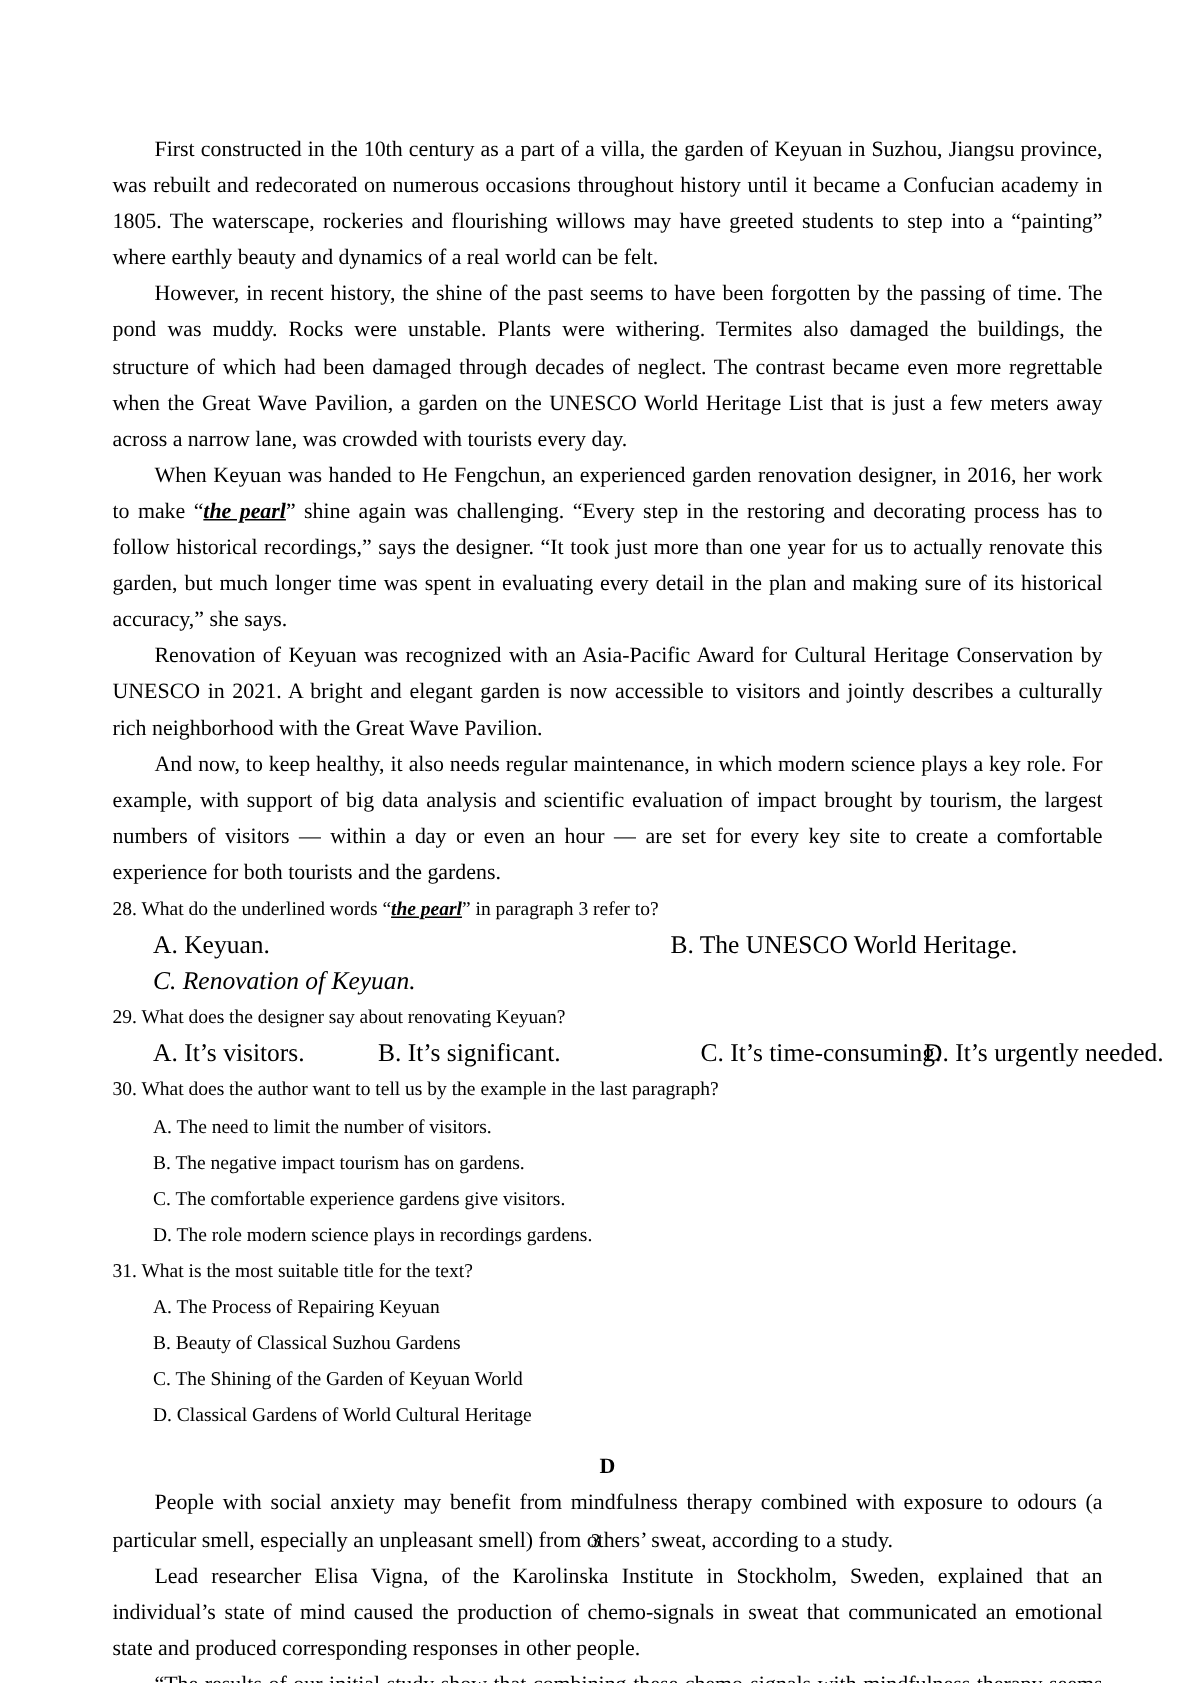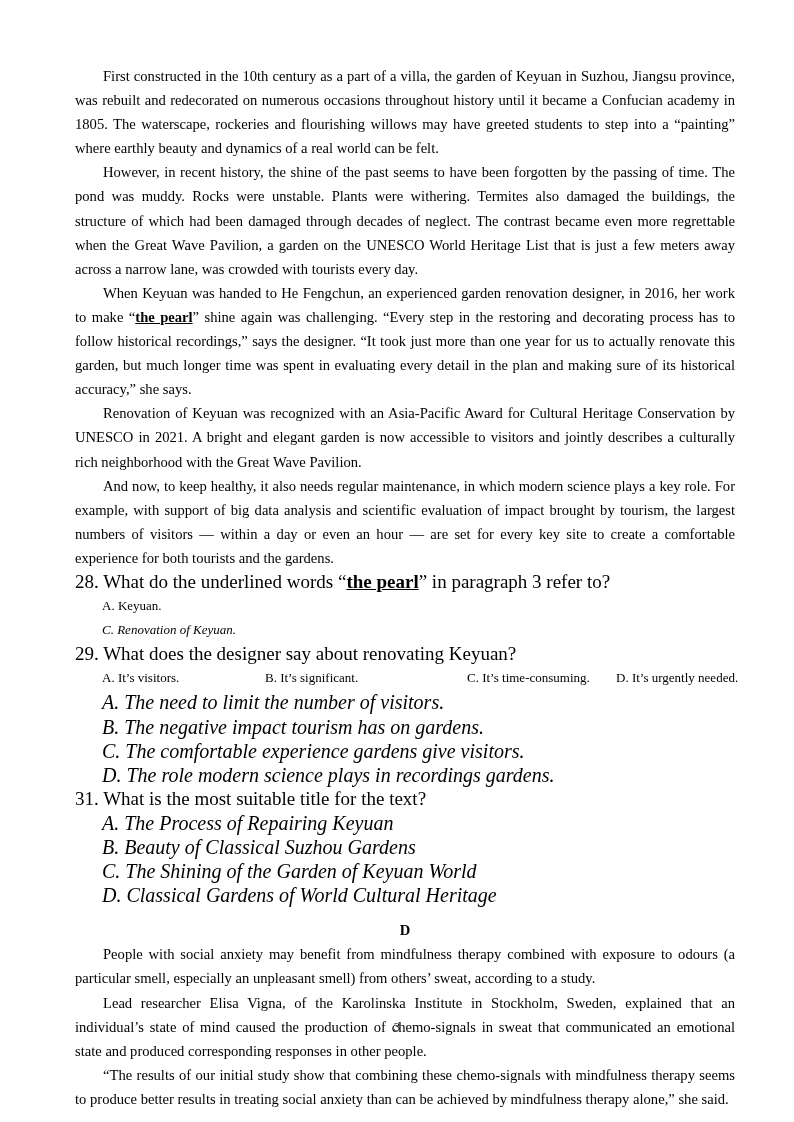--- a/index.html
+++ b/index.html
@@ -14,64 +14,64 @@
     font-family: "Liberation Serif", "DejaVu Serif", serif;
     color: #000000;
     overflow: hidden;
   }
   .page {
     position: absolute;
     left: 0; top: 0;
     width: 794px;
     height: 1122px;
     box-sizing: border-box;
-    padding: 64px 59px 0 75px;
+    padding: 88px 59px 0 75px;
   }
   .content {
     width: 660px;
   }
   p.para {
     margin: 0;
     font-size: 14.6px;
     line-height: 24.1px;
     text-align: justify;
     text-justify: inter-word;
     text-indent: 28px;
     hyphens: none;
   }
   .pearl {
     font-weight: bold;
+    font-style: italic;
     text-decoration: underline;
   }
   .q-line {
     margin: 0;
-    font-size: 19px;
+    font-size: 13px;
     line-height: 24.1px;
     text-align: left;
     white-space: nowrap;
   }
   .opt-row {
     margin: 0;
-    font-size: 13px;
+    font-size: 17px;
     line-height: 24.1px;
     position: relative;
     height: 24.1px;
     white-space: nowrap;
   }
   .opt {
     position: absolute;
     top: 0;
   }
   .opt-stack {
     margin: 0;
-    font-size: 20px;
+    font-size: 13px;
     line-height: 24.1px;
     padding-left: 27px;
     white-space: nowrap;
-    font-style: italic;
   }
   .section-letter {
     margin: 0;
     font-size: 14.6px;
     line-height: 24.1px;
     font-weight: bold;
     text-align: center;
   }
   .spacer-sm { height: 11px; }
   .page-number {
@@ -94,33 +94,35 @@
     <p class="para">However, in recent history, the shine of the past seems to have been forgotten by the passing of time. The pond was muddy. Rocks were unstable. Plants were withering. Termites also damaged the buildings, the structure of which had been damaged through decades of neglect. The contrast became even more regrettable when the Great Wave Pavilion, a garden on the UNESCO World Heritage List that is just a few meters away across a narrow lane, was crowded with tourists every day.</p>
 
     <p class="para"><span>When Keyuan was handed to He Fengchun, an experienced garden renovation designer, in 2016, her work to make “</span><span class="pearl">the pearl</span><span>” shine again was challenging. “Every step in the restoring and decorating process has to follow historical recordings,” says the designer. “It took just more than one year for us to actually renovate this garden, but much longer time was spent in evaluating every detail in the plan and making sure of its historical accuracy,” she says.</span></p>
 
     <p class="para">Renovation of Keyuan was recognized with an Asia-Pacific Award for Cultural Heritage Conservation by UNESCO in 2021. A bright and elegant garden is now accessible to visitors and jointly describes a culturally rich neighborhood with the Great Wave Pavilion.</p>
     <p class="para">And now, to keep healthy, it also needs regular maintenance, in which modern science plays a key role. For example, with support of big data analysis and scientific evaluation of impact brought by tourism, the largest numbers of visitors — within a day or even an hour — are set for every key site to create a comfortable experience for both tourists and the gardens.</p>
 
     <p class="q-line"><span>28. What do the underlined words “</span><span class="pearl">the pearl</span><span>” in paragraph 3 refer to?</span></p>
     <div class="opt-row">
       <span class="opt" style="left:27px;">A. Keyuan.</span>
+      <span class="opt" style="left:372px;">B. The UNESCO World Heritage.</span>
     </div>
     <div class="opt-row">
       <span class="opt" style="left:27px;font-style:italic;">C. Renovation of Keyuan.</span>
     </div>
 
     <p class="q-line">29. What does the designer say about renovating Keyuan?</p>
     <div class="opt-row">
       <span class="opt" style="left:27px;">A. It’s visitors.</span>
-      <span class="opt" style="left:190px;">B. It’s significant.</span>
+      <span class="opt" style="left:177px;">B. It’s significant.</span>
       <span class="opt" style="left:392px;">C. It’s time-consuming.</span>
       <span class="opt" style="left:541px;">D. It’s urgently needed.</span>
     </div>
 
+    <p class="q-line">30. What does the author want to tell us by the example in the last paragraph?</p>
     <p class="opt-stack">A. The need to limit the number of visitors.</p>
     <p class="opt-stack">B. The negative impact tourism has on gardens.</p>
     <p class="opt-stack">C. The comfortable experience gardens give visitors.</p>
     <p class="opt-stack">D. The role modern science plays in recordings gardens.</p>
 
     <p class="q-line">31. What is the most suitable title for the text?</p>
     <p class="opt-stack">A. The Process of Repairing Keyuan</p>
     <p class="opt-stack">B. Beauty of Classical Suzhou Gardens</p>
     <p class="opt-stack">C. The Shining of the Garden of Keyuan World</p>
     <p class="opt-stack">D. Classical Gardens of World Cultural Heritage</p>

